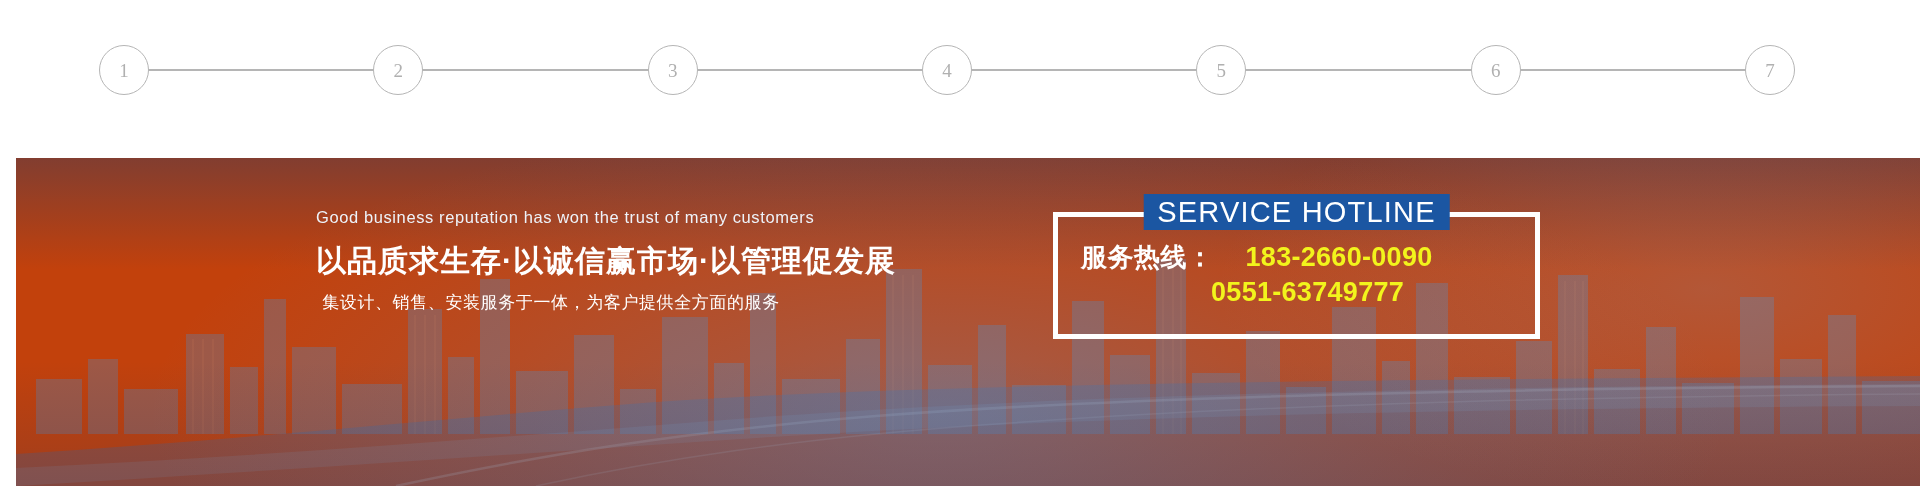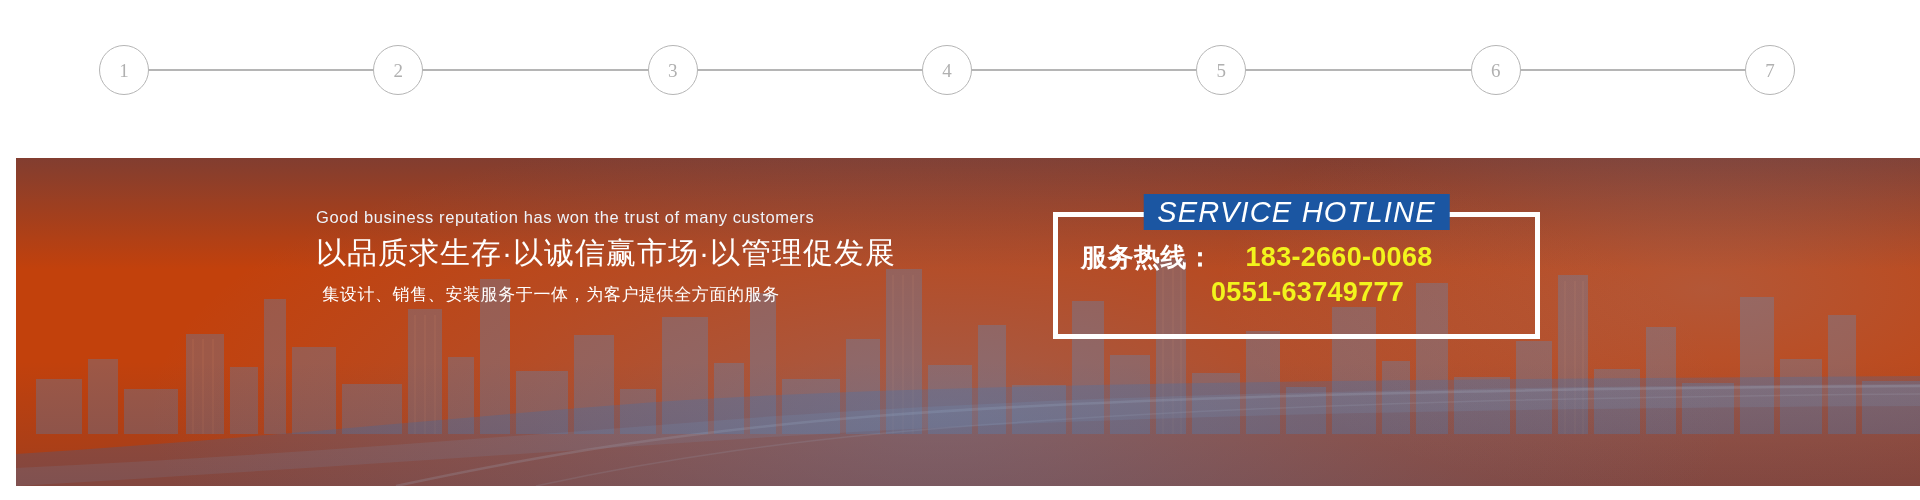--- a/index.html
+++ b/index.html
@@ -127,27 +127,27 @@
   .slogan-en {
     font-size: 16.5px;
     letter-spacing: 0.6px;
     color: #eef3fa;
     line-height: 1.2;
     white-space: nowrap;
     font-weight: 400;
   }
 
   .slogan-cn-main {
-    margin-top: 6px;
+    margin-top: 14px;
     font-size: 30px;
     color: #ffffff;
     letter-spacing: 1px;
     line-height: 1.25;
     white-space: nowrap;
-    font-weight: 400;
+    font-weight: 700;
   }
 
   .slogan-cn-sub {
     margin-top: 13px;
     font-size: 17px;
     color: #ffffff;
     letter-spacing: 0.6px;
     line-height: 1.3;
     white-space: nowrap;
     font-weight: 400;
@@ -176,21 +176,20 @@
     left: 50%;
     transform: translateX(-50%);
     padding: 0 14px;
     background: #1b56a2;
     font-size: 29px;
     letter-spacing: 1.2px;
     color: #ffffff;
     line-height: 36px;
     white-space: nowrap;
     font-weight: 400;
-    font-style: italic;
   }
 
   .hotline-rows {
     position: absolute;
     left: 0;
     top: 28px;
     width: 100%;
     padding: 0 18px 0 28px;
   }
 
@@ -348,21 +347,21 @@
       <div class="slogan-cn-sub">集设计、销售、安装服务于一体，为客户提供全方面的服务</div>
     </div>
 
     <div class="hotline">
       <div class="hotline-frame"></div>
       <div class="hotline-title">SERVICE  HOTLINE</div>
 
       <div class="hotline-rows">
         <div class="hotline-row">
           <span class="hotline-label">服务热线：</span>
-          <span class="hotline-num">183-2660-0068</span>
+          <span class="hotline-num">183-2660-0090</span>
         </div>
         <div class="hotline-row hotline-row-2">
           <span class="hotline-num">0551-63749777</span>
         </div>
       </div>
     </div>
 
   </div>
 
 </div>

